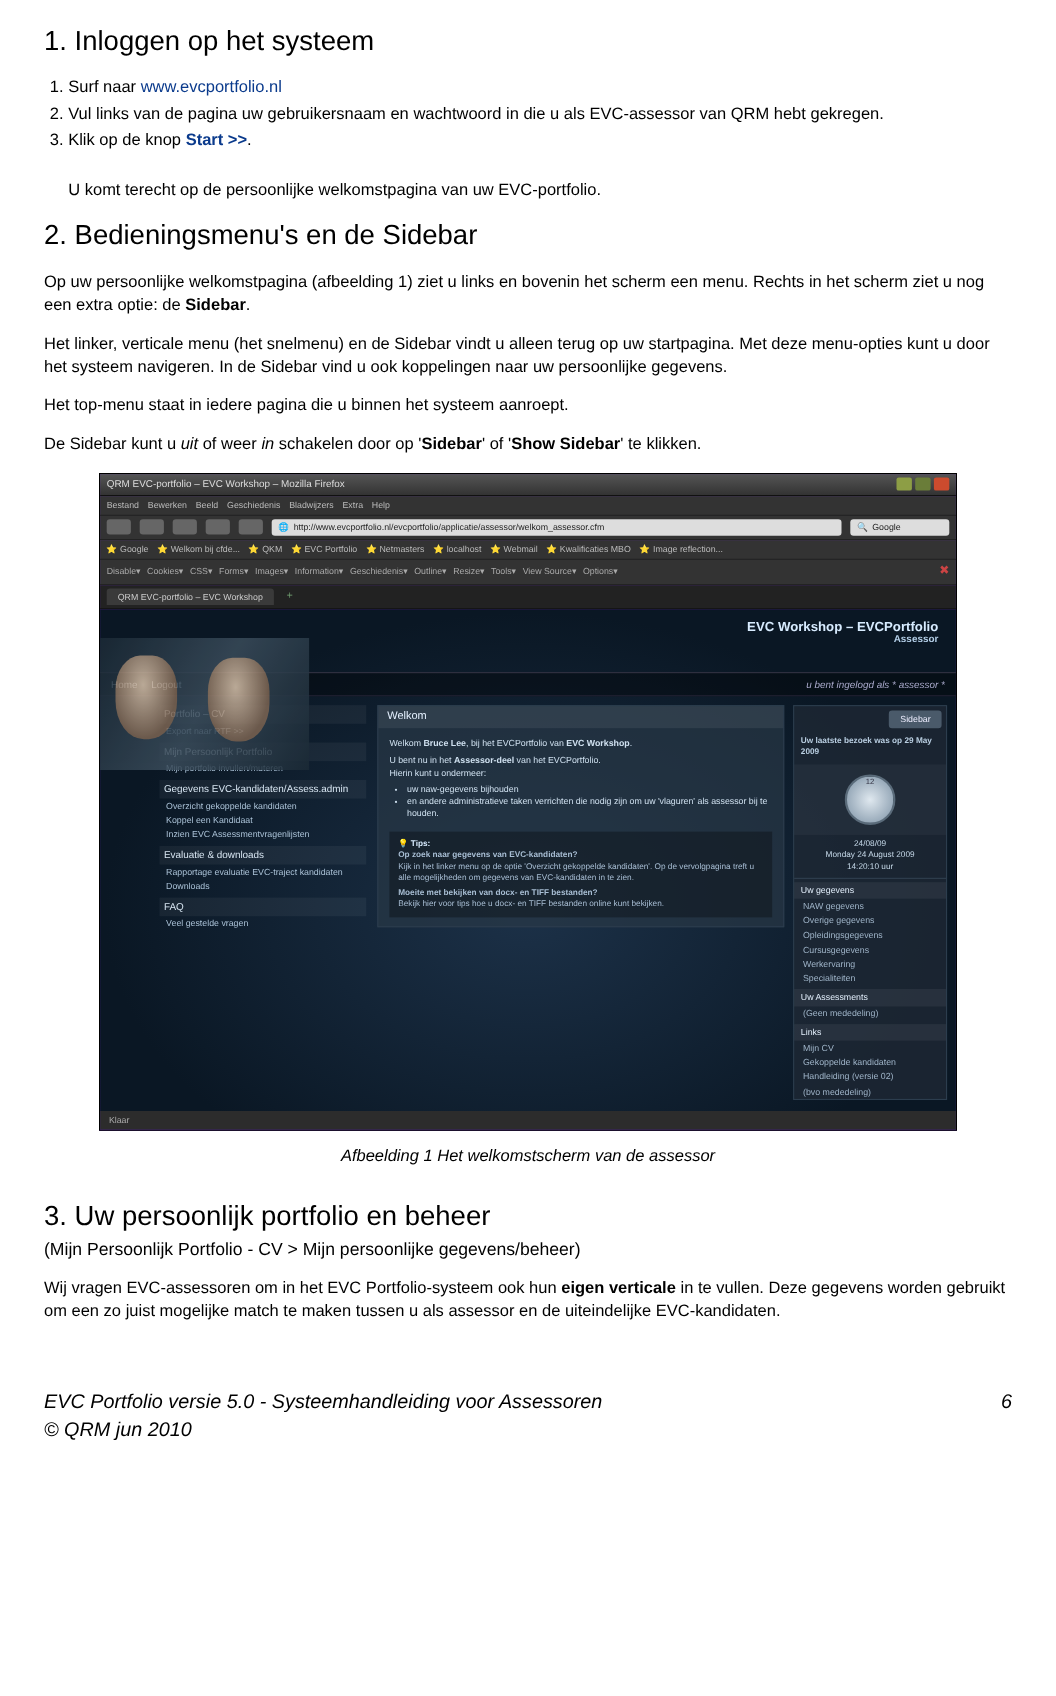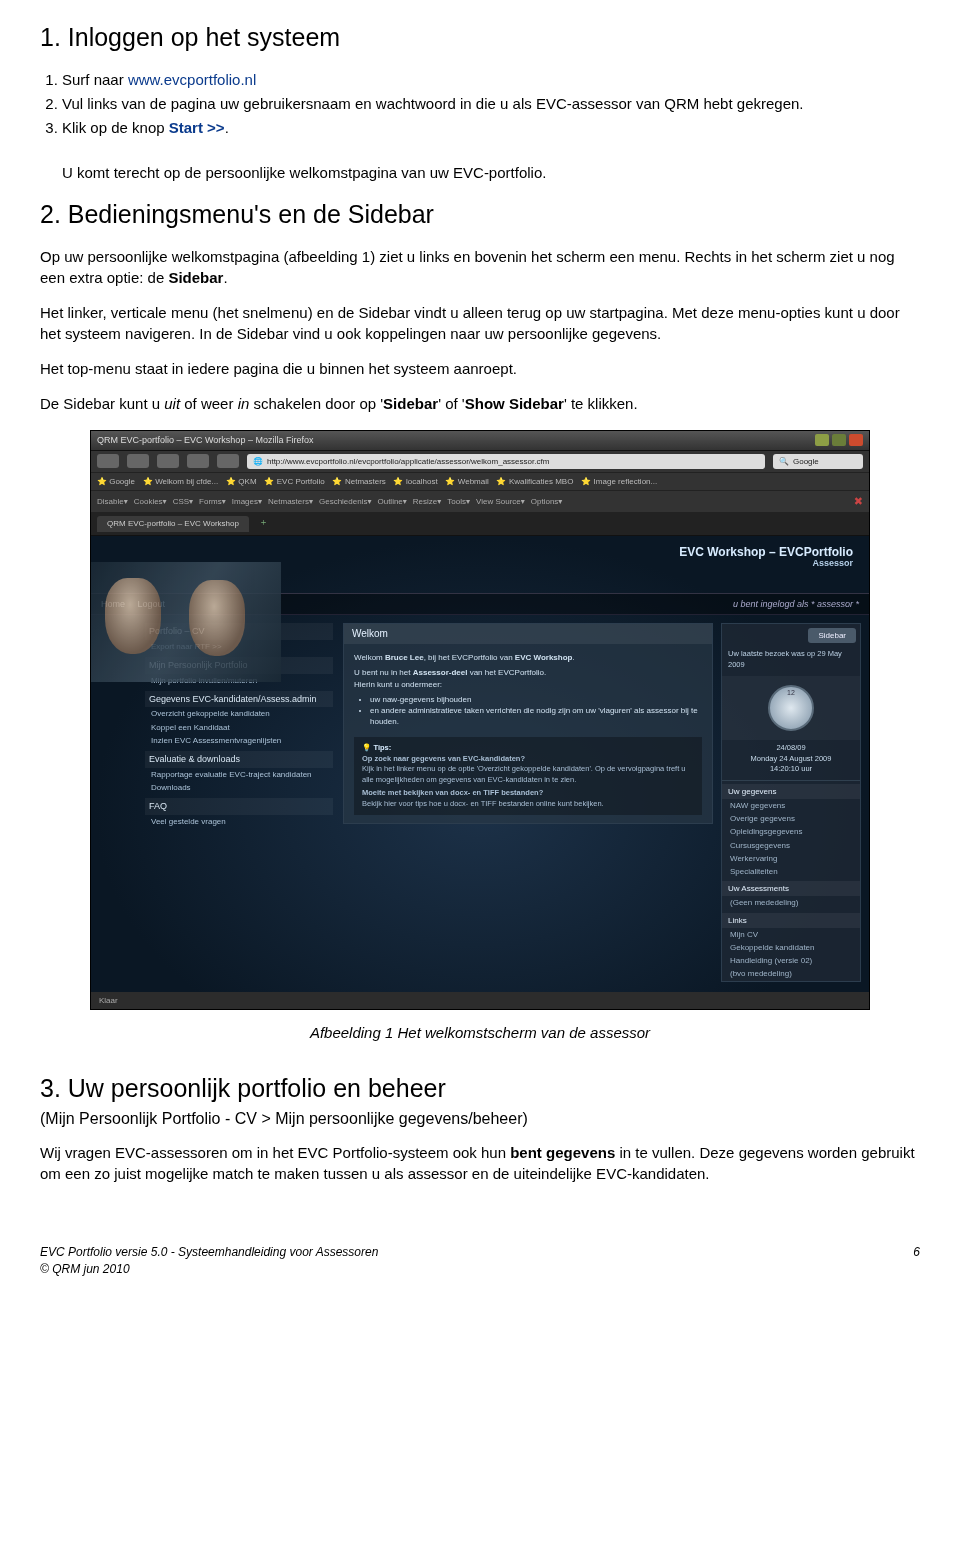--- a/index.html
+++ b/index.html
@@ -102,21 +102,21 @@
 
   .sidebar {
     width: 140px;
     margin:8px 8px 10px 0;
     background: rgba(30,40,52,.8);
     border:1px solid #2c3d4e;
     font-size:8px;
     color:#b9cee1;
   }
   .sb-btn { background:#4a5a6a; color:#eef; padding:2px 10px; border-radius:3px; float:right; margin:4px; font-size:8px; }
-  .sb-visit { clear:both; padding:2px 6px 6px; font-size:7.5px; }
+  .sb-visit { clear:both; padding:2px 6px 6px; font-size:7.5px;font-weight:bold; }
   .sb-clock {
     height:64px; display:flex; justify-content:center; align-items:center;
     background:rgba(255,255,255,.04);
   }
   .clockface {
     width:46px; height:46px; border-radius:50%;
     background: radial-gradient(#dfe8ef 0%, #8fa2b3 80%);
     border:2px solid #5a6b7a;
     position:relative;
   }
@@ -134,21 +134,21 @@
   .face.f2 { left:98px; top:18px; }
   .shot-status { background:#2c2c2c; padding:3px 8px; font-size:8px; color:#aaa; }
 
   
   .sec3-sub { font-size: 16px; font-weight: normal; margin-bottom:12px; }
 
   .footer {
     margin-top: 60px;
     display:flex; justify-content:space-between;
     font-style: italic;
-    font-size: 12px;
+    font-size: 18px;
   }
 </style>
 </head>
 <body>
 
 <h1>1. Inloggen op het systeem</h1>
 <ol class="intro-list">
   <li>
     <span>Surf naar </span><span class="blue">www.evcportfolio.nl</span>
   </li>
@@ -172,20 +172,29 @@
 <div class="screenshot-wrap">
   <div class="shot">
     <div class="shot-titlebar">
       <span>QRM EVC-portfolio – EVC Workshop – Mozilla Firefox</span>
       <div class="shot-titlebar-right">
         <div class="wbtn min"></div>
         <div class="wbtn max"></div>
         <div class="wbtn close"></div>
       </div>
     </div>
+    <div class="shot-menubar" id="ff-menubar">
+        <span class="bkm">Bestand</span>
+        <span class="bkm">Bewerken</span>
+        <span class="bkm">Beeld</span>
+        <span class="bkm">Geschiedenis</span>
+        <span class="bkm">Bladwijzers</span>
+        <span class="bkm">Extra</span>
+        <span class="bkm">Help</span>
+      </div>
     <div class="shot-url">
       <div class="gbtn"></div>
       <div class="gbtn"></div>
       <div class="gbtn"></div>
       <div class="gbtn"></div>
       <div class="gbtn"></div>
       <div class="urlbox">
         <span>🌐</span>
         <span>http://www.evcportfolio.nl/evcportfolio/applicatie/assessor/welkom_assessor.cfm</span>
       </div>
@@ -205,21 +214,21 @@
         <span class="bkm">⭐ Kwalificaties MBO</span>
         <span class="bkm">⭐ Image reflection...</span>
       </div>
     <div class="shot-devtools">
       <div class="devtools-row" id="ff-devtools">
         <span class="devlabel">Disable▾</span>
           <span class="devlabel">Cookies▾</span>
           <span class="devlabel">CSS▾</span>
           <span class="devlabel">Forms▾</span>
           <span class="devlabel">Images▾</span>
-          <span class="devlabel">Netmasters▾</span>
+          <span class="devlabel">Information▾</span>
           <span class="devlabel">Geschiedenis▾</span>
           <span class="devlabel">Outline▾</span>
           <span class="devlabel">Resize▾</span>
           <span class="devlabel">Tools▾</span>
           <span class="devlabel">View Source▾</span>
           <span class="devlabel">Options▾</span>
           <span class="dev-x">✖</span>
       </div>
     </div>
     <div class="shot-tabbar">
@@ -322,21 +331,21 @@
     </div>
     <div class="shot-status">Klaar</div>
   </div>
 </div>
 
 <p class="caption">Afbeelding 1 Het welkomstscherm van de assessor</p>
 
 <h1 class="section-h" style="margin-bottom:2px">3. Uw persoonlijk portfolio en beheer</h1>
 <div class="sec3-sub">(Mijn Persoonlijk Portfolio - CV &gt; Mijn persoonlijke gegevens/beheer)</div>
 <p>
-  <span>Wij vragen EVC-assessoren om in het EVC Portfolio-systeem ook hun </span><span class="bold">bent gegevens</span><span> in te vullen. Deze gegevens worden gebruikt om een zo juist mogelijke match te maken tussen u als assessor en de uiteindelijke EVC-kandidaten.</span>
+  <span>Wij vragen EVC-assessoren om in het EVC Portfolio-systeem ook hun </span><span class="bold">eigen verticale</span><span> in te vullen. Deze gegevens worden gebruikt om een zo juist mogelijke match te maken tussen u als assessor en de uiteindelijke EVC-kandidaten.</span>
 </p>
 
 <div class="footer">
   <div>
     <div>EVC Portfolio versie 5.0 - Systeemhandleiding voor Assessoren</div>
     <div>© QRM jun 2010</div>
   </div>
   <div>6</div>
 </div>
 

